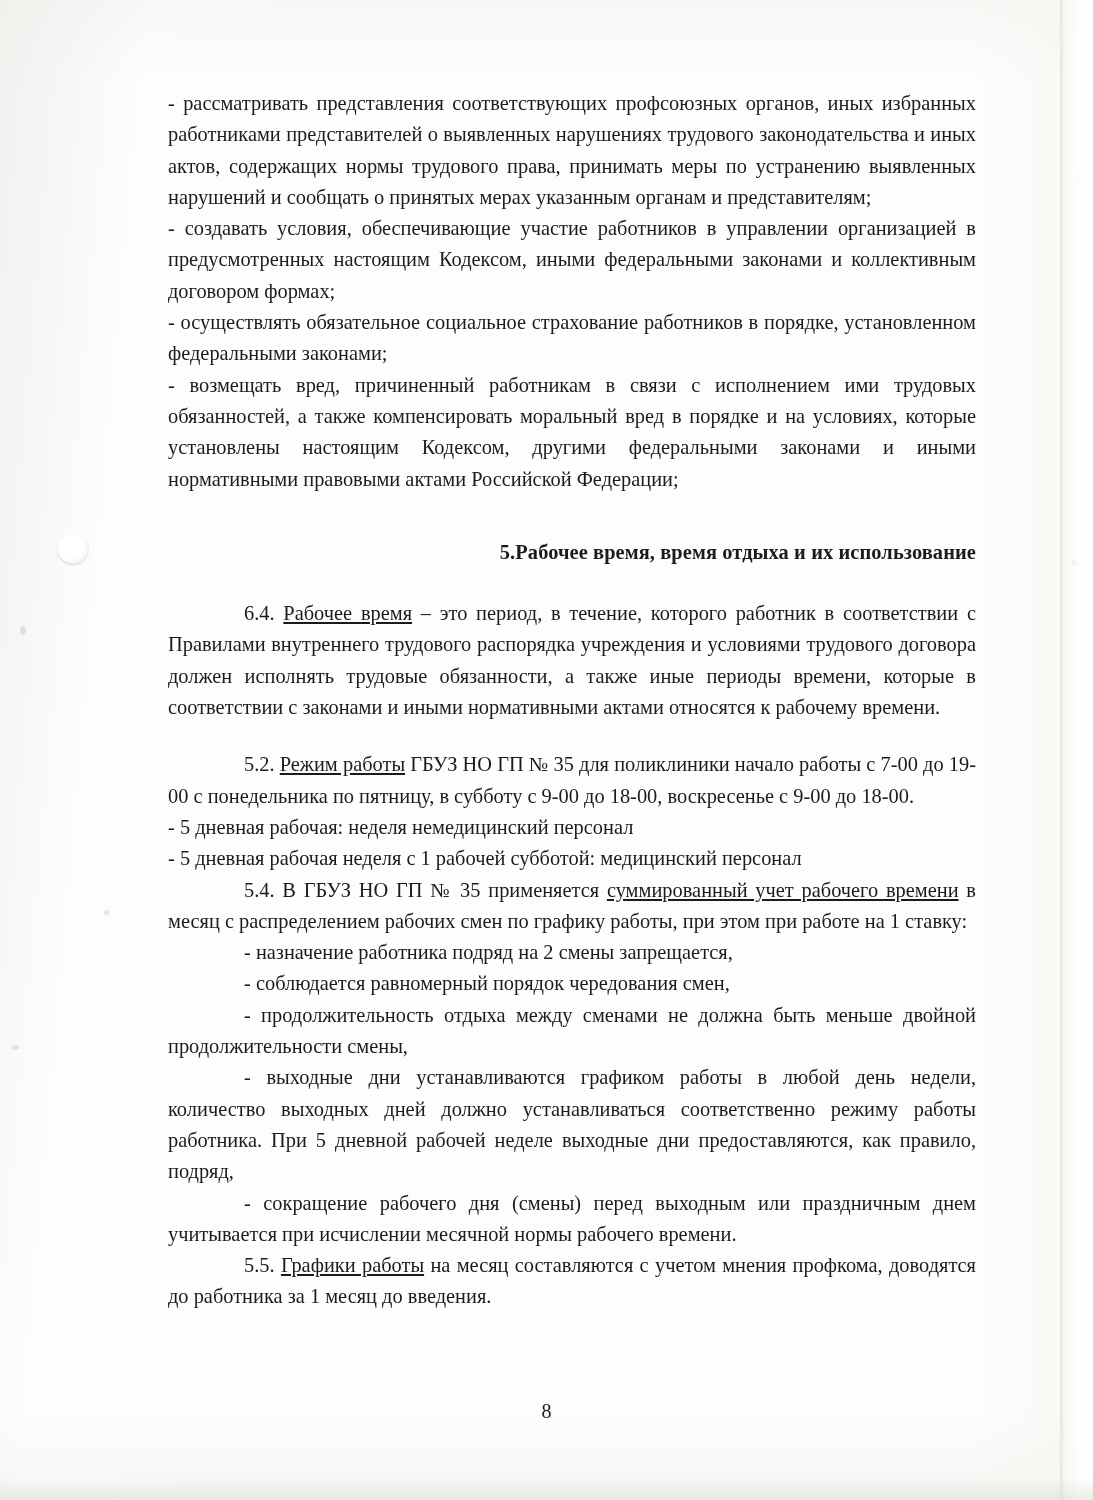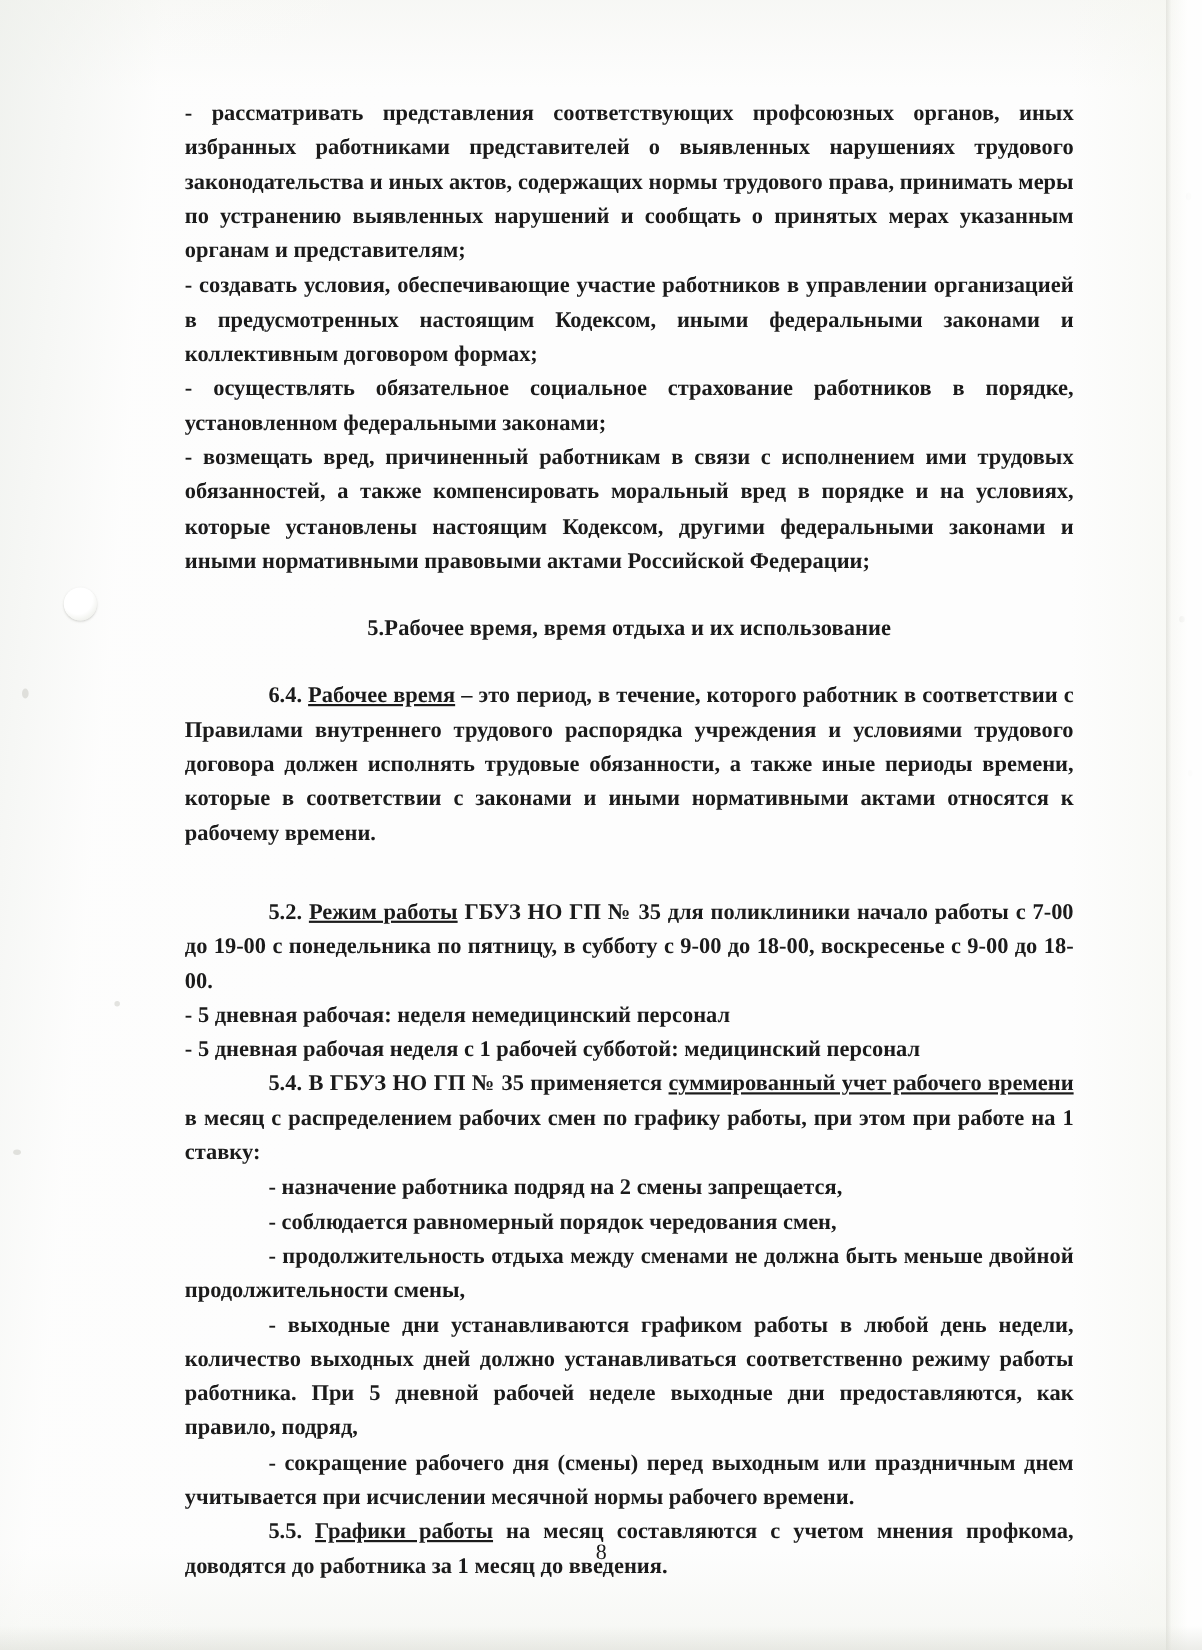--- a/index.html
+++ b/index.html
@@ -67,40 +67,39 @@
     left: 168px;
     top: 88px;
     width: 808px;
     font-size: 20.4px;
     line-height: 31.3px;
     text-align: justify;
     text-justify: inter-word;
   }
   p {
     margin: 0;
-    font-weight: bold;
   }
   .flush {
     text-indent: 0;
   }
   .indent {
     text-indent: 76px;
   }
   .indent-list {
     text-indent: 76px;
   }
   .heading {
-    text-align: center;
+    text-align: right;
     font-weight: bold;
-    margin-top: 30px;
+    margin-top: 42px;
     margin-bottom: 30px;
     text-indent: 0;
     letter-spacing: 0.1px;
   }
-  .gap-md { margin-top: 40px; }
+  .gap-md { margin-top: 26px; }
   u { text-decoration: underline; text-underline-offset: 2px; }
   i { font-style: italic; }
 
   .page-number {
     position: absolute;
     left: 0;
     top: 1400px;
     width: 1093px;
     text-align: center;
     font-family: "Liberation Serif", "DejaVu Serif", serif;

